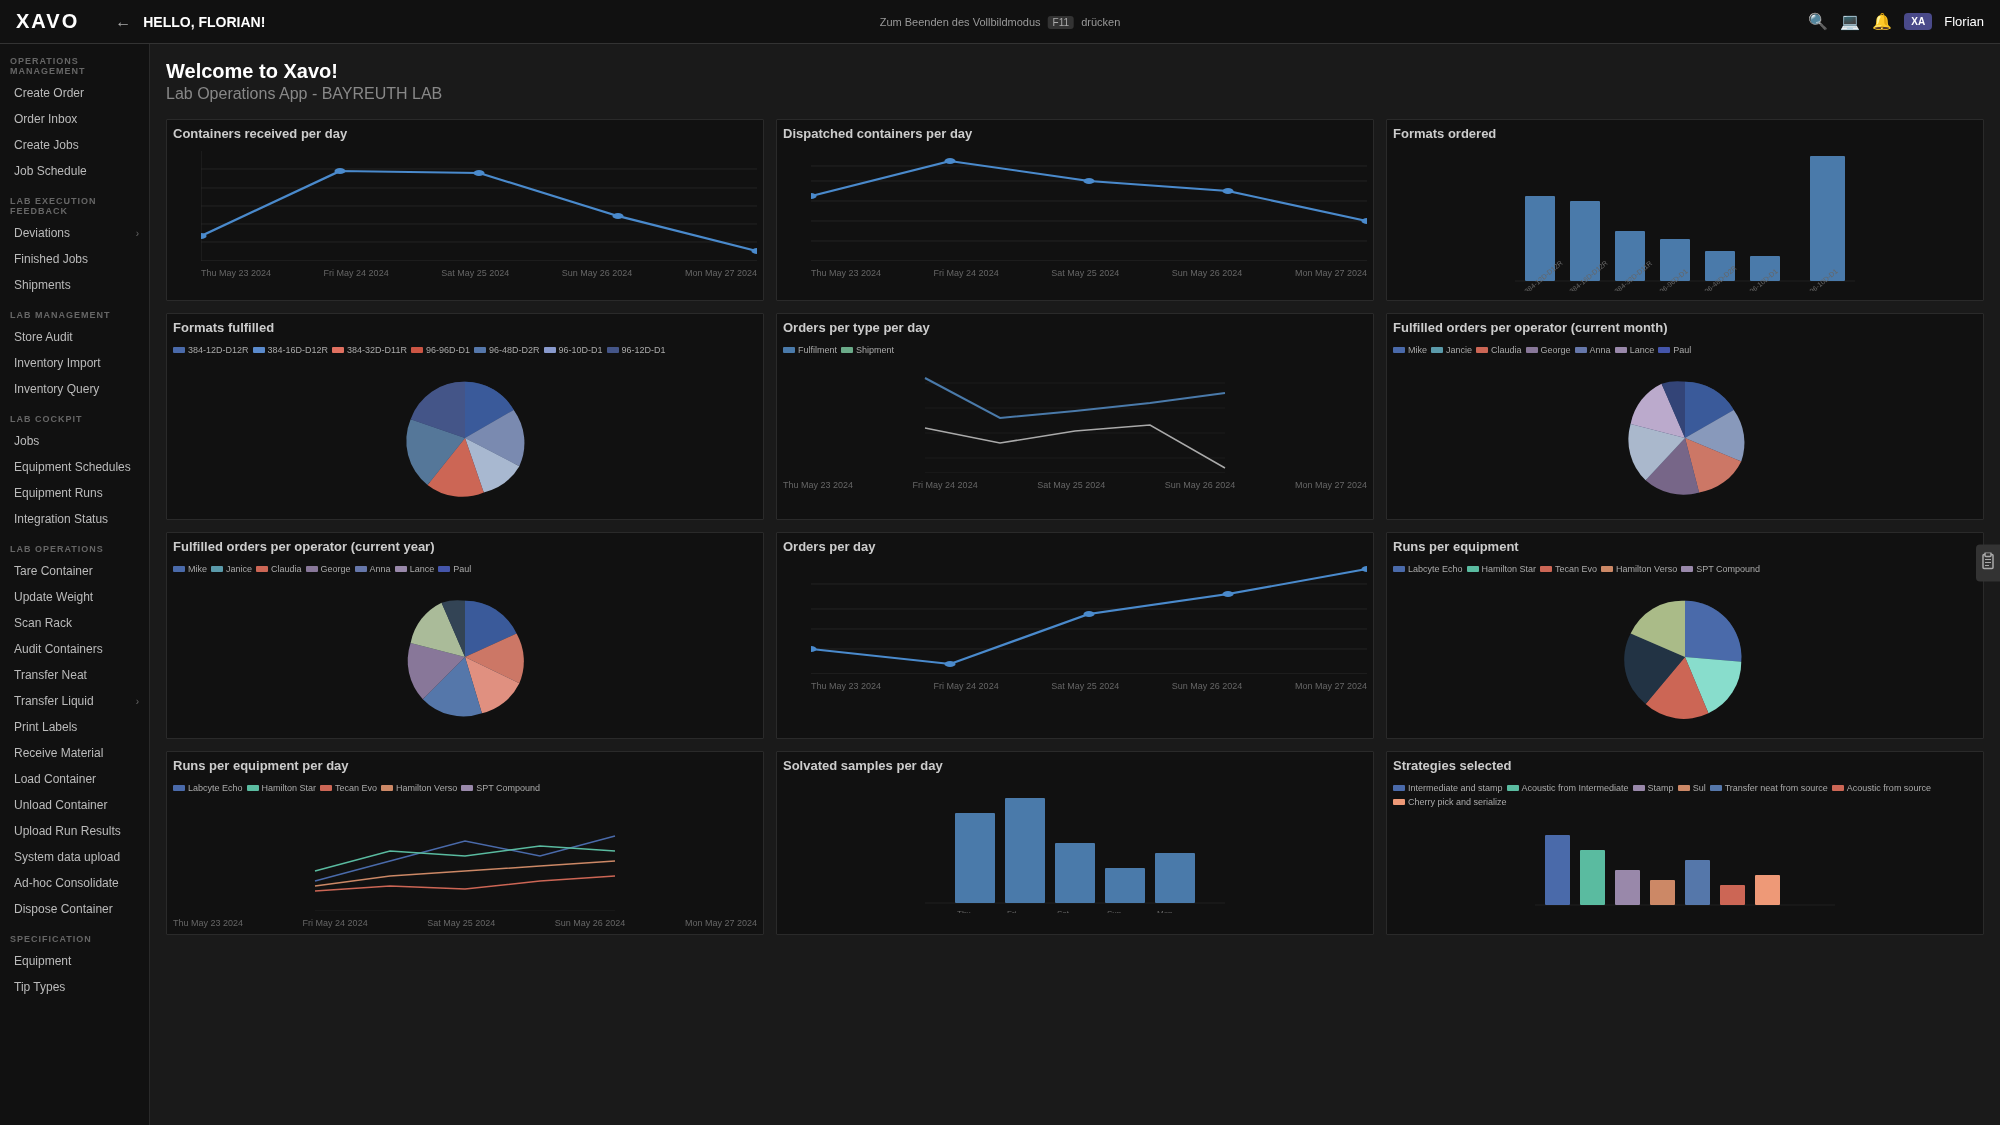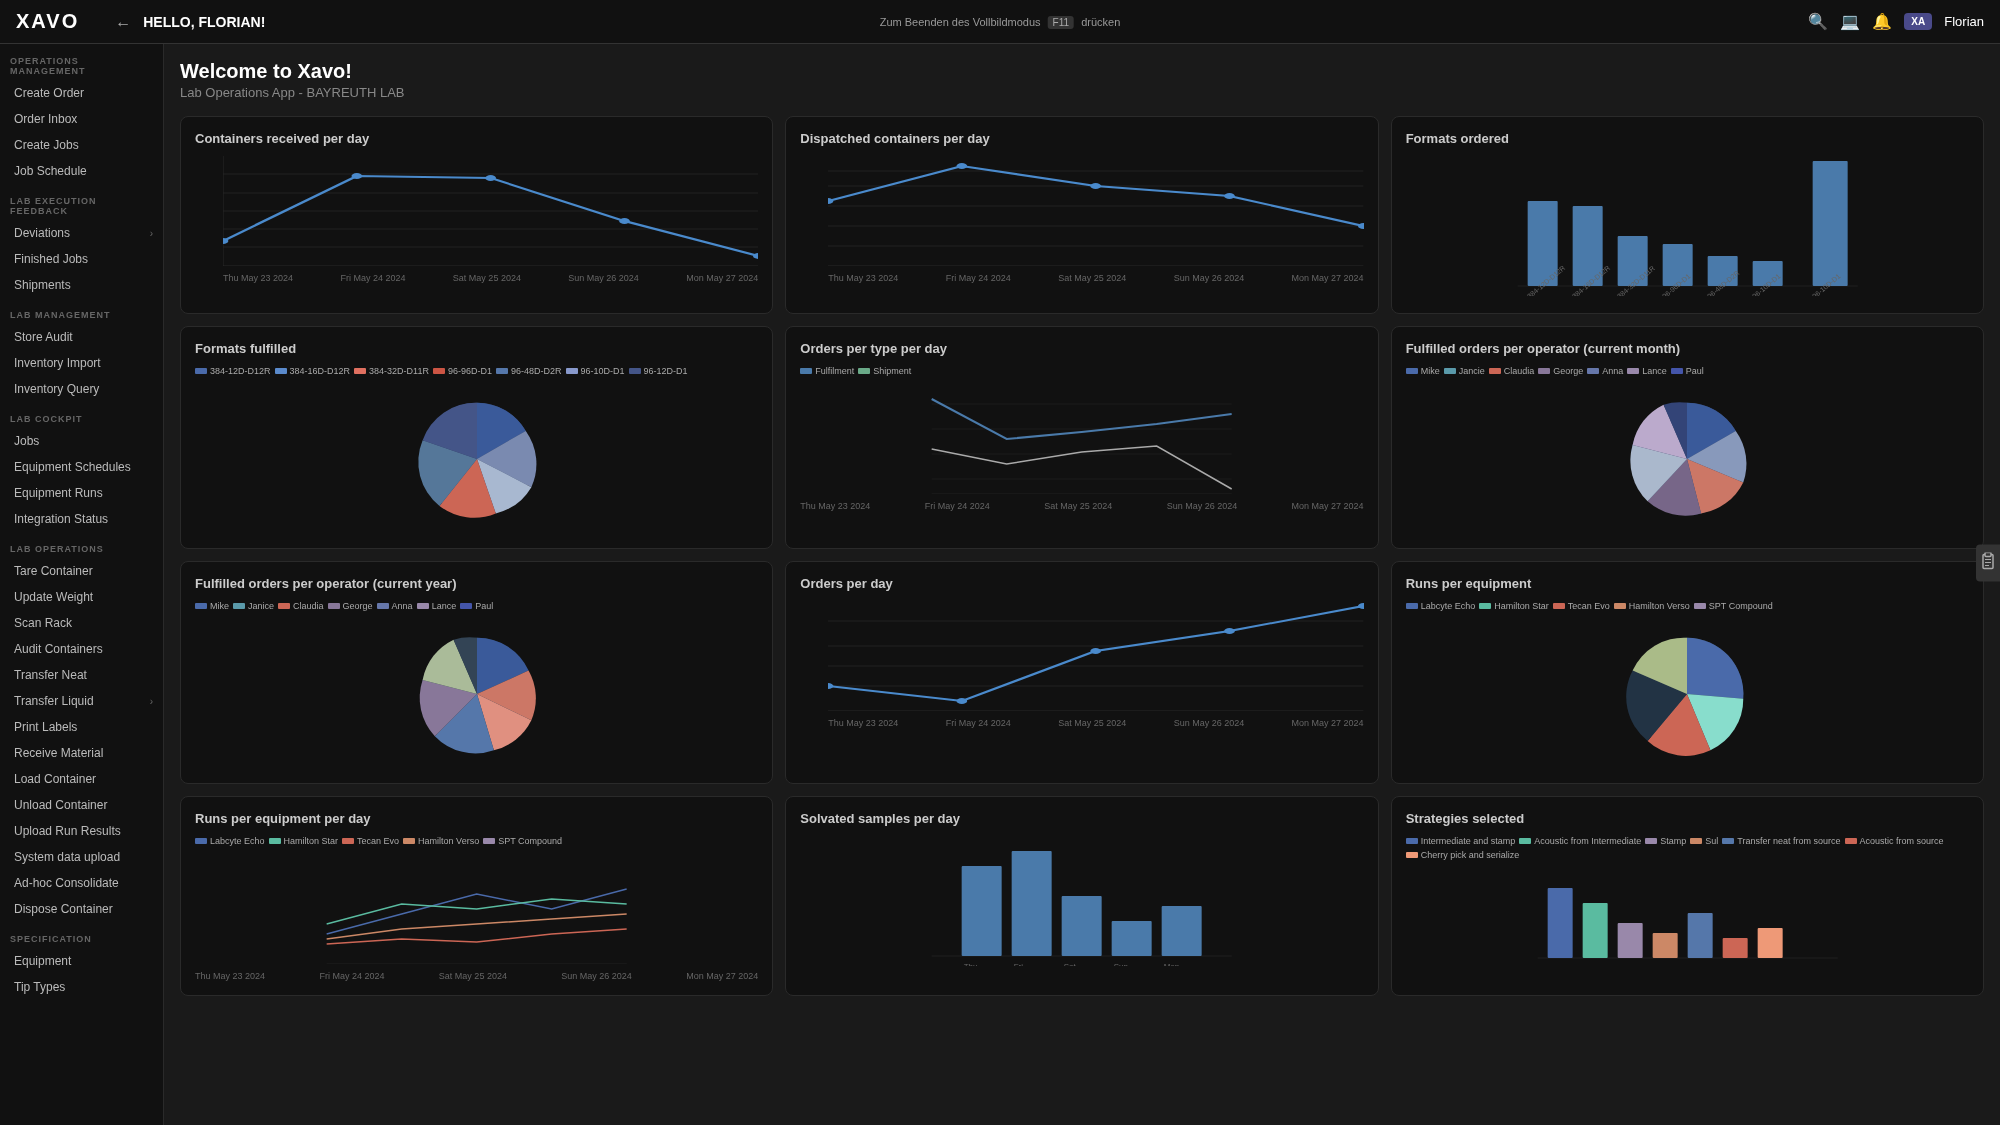--- a/index.html
+++ b/index.html
@@ -13,39 +13,39 @@
     .topbar-fullscreen-hint { color: #999; font-size: 11px; position: absolute; left: 50%; transform: translateX(-50%); text-align: center; }
     .topbar-actions { display: flex; align-items: center; gap: 12px; }
     .topbar-icon { color: #aaa; font-size: 16px; cursor: pointer; }
     .topbar-avatar { background: #4a4a8a; color: #fff; border-radius: 4px; padding: 3px 7px; font-size: 10px; font-weight: bold; }
     .topbar-username { color: #fff; font-size: 13px; }
 
     
     .layout { display: flex; flex: 1; overflow: hidden; }
 
     
-    .sidebar { width: 164px; background: #111; border-right: 1px solid #2a2a2a; overflow-y: auto; flex-shrink: 0; padding-bottom: 20px; }
+    .sidebar { width: 150px; background: #111; border-right: 1px solid #2a2a2a; overflow-y: auto; flex-shrink: 0; padding-bottom: 20px; }
     .sidebar::-webkit-scrollbar { width: 4px; }
     .sidebar::-webkit-scrollbar-thumb { background: #333; }
     .sidebar-section-title { color: #666; font-size: 9px; font-weight: bold; letter-spacing: 1px; padding: 12px 10px 4px; text-transform: uppercase; }
     .sidebar-item { color: #bbb; padding: 6px 10px 6px 14px; cursor: pointer; font-size: 12px; display: flex; align-items: center; justify-content: space-between; }
     .sidebar-item .chevron { color: #666; font-size: 10px; }
 
     
     .main { flex: 1; overflow-y: auto; background: #1a1a1a; padding: 16px; }
     .main::-webkit-scrollbar { width: 6px; }
     .main::-webkit-scrollbar-thumb { background: #333; }
 
     .welcome-title { color: #fff; font-size: 20px; font-weight: bold; margin-bottom: 2px; }
-    .welcome-subtitle { color: #888; font-size: 13px; margin-bottom: 16px; }
+    .welcome-subtitle { color: #888; font-size: 16px; margin-bottom: 16px; }
 
     
     .dashboard-grid { display: grid; grid-template-columns: repeat(3, 1fr); gap: 12px; }
 
-    .chart-card { background: #111; border: 1px solid #2a2a2a; border-radius: 8px; padding: 14px; }
+    .chart-card { background: #111; border: 1px solid #2a2a2a; border-radius: 1px; padding: 6px; }
     .chart-title { color: #ccc; font-size: 13px; font-weight: bold; margin-bottom: 10px; }
     .chart-area { width: 100%; height: 110px; }
     .chart-x-labels { display: flex; justify-content: space-between; margin-top: 4px; }
     .chart-x-label { color: #666; font-size: 9px; text-align: center; }
 
     
     .pie-container { display: flex; justify-content: center; align-items: center; height: 150px; }
 
     
     .legend { display: flex; flex-wrap: wrap; gap: 4px; margin-bottom: 8px; }

